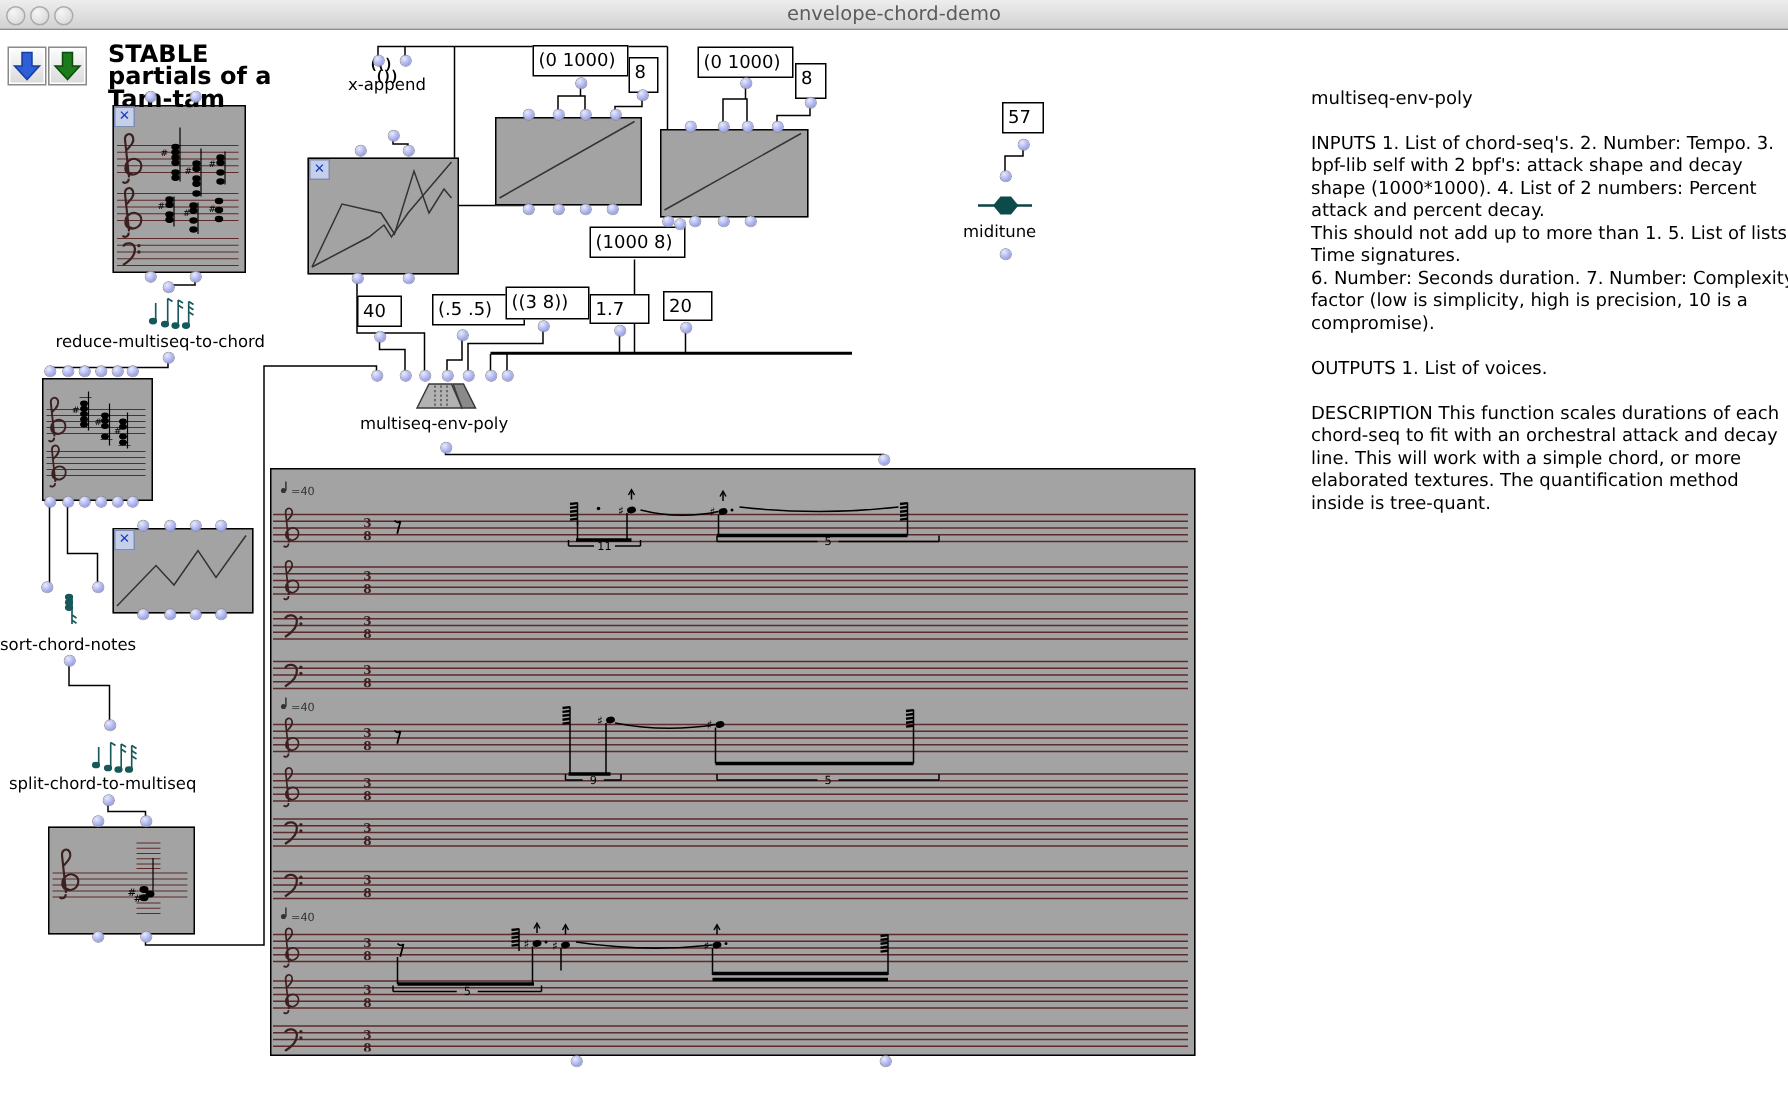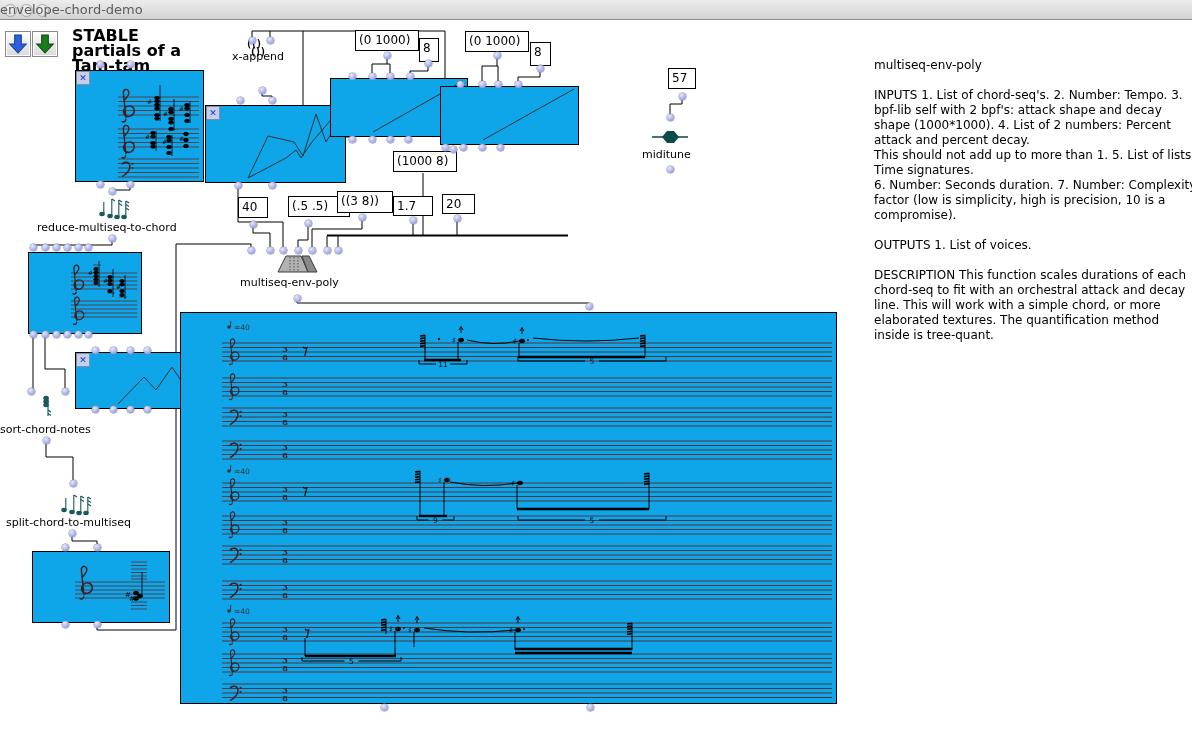--- a/index.html
+++ b/index.html
@@ -3,28 +3,28 @@
 <meta charset="utf-8">
 <style>
   html,body{margin:0;padding:0;background:#fff;}
   #app{position:relative;width:1192px;height:734px;background:#fff;overflow:hidden;
        font-family:"DejaVu Sans",sans-serif;}
   
   #titlebar{position:absolute;left:0;top:0;width:1192px;height:20px;
     background:linear-gradient(#ededed,#d2d2d2);border-bottom:1px solid #8d8d8d;box-sizing:border-box;}
   .tlight{position:absolute;top:4px;width:11px;height:11px;border-radius:50%;
     border:1px solid #ababab;background:radial-gradient(circle at 35% 30%,#f5f5f5,#d4d4d4);}
-  #wtitle{position:absolute;left:0;top:2px;width:100%;text-align:left;
+  #wtitle{position:absolute;left:0;top:2px;width:100%;text-align:center;
     font-size:13px;color:#5c5c5c;}
   
   .lbl{position:absolute;font-size:11px;color:#000;white-space:nowrap;z-index:3;}
   .ann{position:absolute;font-size:16px;line-height:15px;color:#000;z-index:3;font-weight:bold;}
   .vbox{position:absolute;border:1px solid #000;background:#fff;font-size:12px;
     padding:2px 0 0 3px;box-sizing:border-box;z-index:2;overflow:hidden;white-space:nowrap;}
-  .bpfbox,.scorebox{position:absolute;border:1px solid #000;background:#0ea5e9;z-index:2;padding-left:40px;}
+  .bpfbox,.scorebox{position:absolute;border:1px solid #000;background:#a3a3a3;z-index:2;}
   .port{position:absolute;width:7px;height:7px;border-radius:50%;z-index:4;
     background:radial-gradient(circle at 35% 30%,#e8ebfc 0%,#aab1ef 55%,#7f88d6 100%);
     box-shadow:0 0 0 0.5px #888;}
   .xbadge{position:absolute;width:12px;height:12px;background:#c5d0e8;border:1px solid #7e8db2;
     color:#1837c8;font-weight:bold;font-size:9px;line-height:12px;text-align:center;z-index:5;
     box-sizing:content-box;}
   #wires{position:absolute;left:0;top:0;z-index:1;}
   #tooltip{position:absolute;left:296px;top:172px;width:182px;height:27px;z-index:6;
     background:#f4f3cf;border:1px solid #555;font-family:"DejaVu Sans Mono",monospace;
     font-size:10px;line-height:13px;padding:1px 4px;box-sizing:content-box;}

